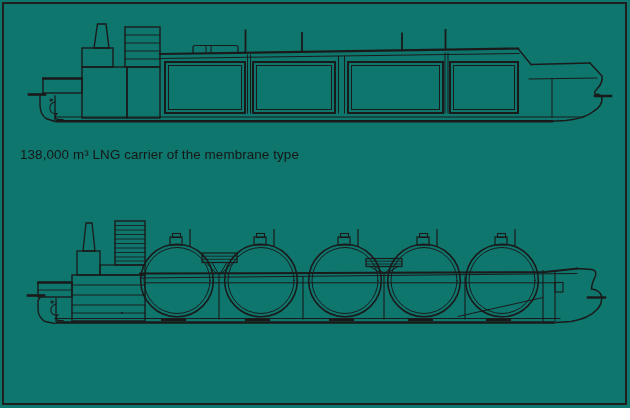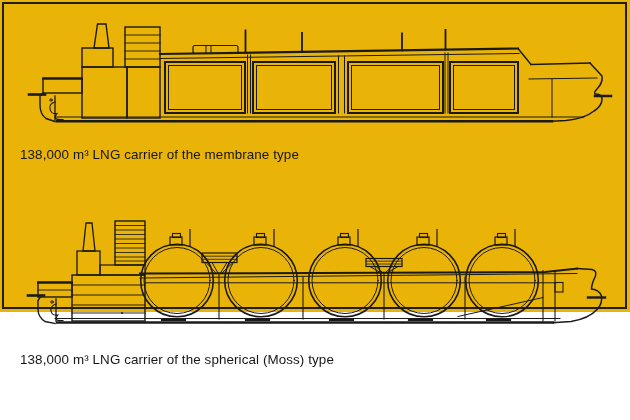--- a/index.html
+++ b/index.html
@@ -7,22 +7,22 @@
     padding: 0;
     width: 630px;
     height: 420px;
     background: #ffffff;
     font-family: "Liberation Sans", sans-serif;
     overflow: hidden;
   }
   .figure {
     position: relative;
     width: 630px;
-    height: 312px;
-    background: #eab308;
+    height: 408px;
+    background: #0f766e;
     text-align: center;
   }
   .frame {
     position: absolute;
     left: 2px;
     top: 2px;
     right: 3px;
     bottom: 3px;
     border: 2px solid #1f1f1f;
     pointer-events: none;
@@ -216,14 +216,13 @@
       <g>
         <path d="M543,270.5 V321 M555,271 V321" stroke-width="1.1"></path>
         <rect x="555" y="282.5" width="8" height="9.5" stroke-width="1.1"></rect>
         <path d="M458,316.5 L543,297.5" stroke-width="1"></path>
         <path d="M577,268.5 L592,269.5 Q597,270.5 595.5,276 Q591.5,284 591.5,289 Q599.5,290 601.5,296 Q602.5,304 597,309.5 Q589,318.5 571,321.5 L553,322.7" stroke-width="1.5"></path>
         <path d="M588,297.5 H605" stroke-width="2.4"></path>
       </g>
     </g>
   </svg>
 
-  <div id="caption-moss" class="caption">138,000 m³ LNG carrier of the spherical (Moss) type</div>
 </div>
 
 </body></html>

